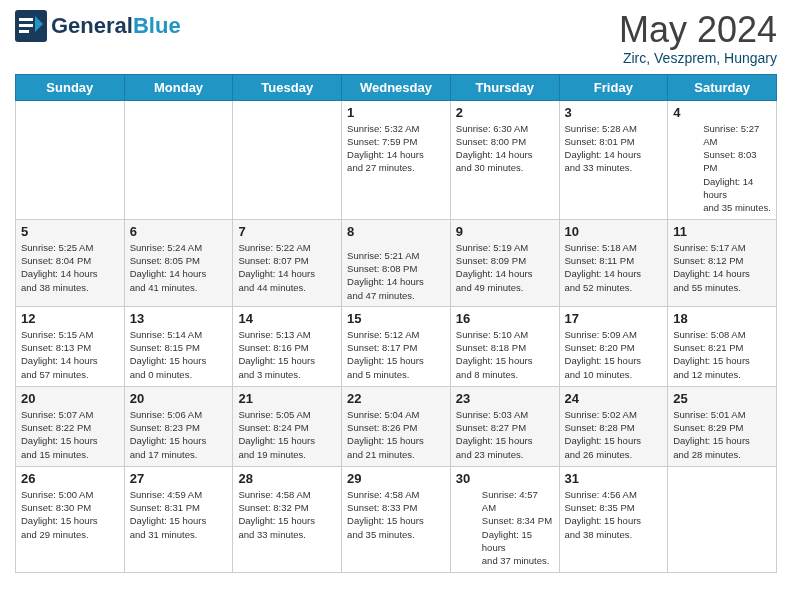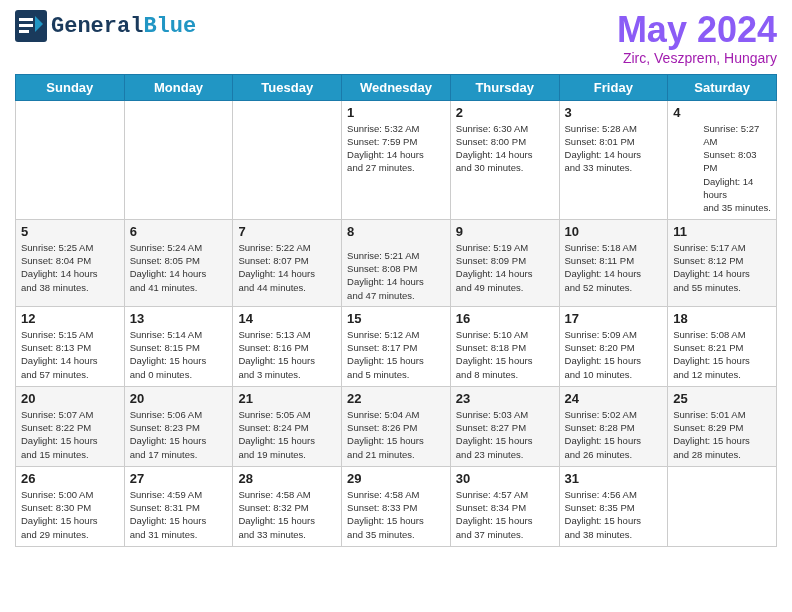--- a/index.html
+++ b/index.html
@@ -19,27 +19,27 @@
     .logo {
       display: flex;
       flex-direction: column;
       align-items: flex-start;
     }
     .title-block {
       text-align: right;
     }
     .month-title {
       font-size: 36px;
-      font-weight: bold;
-      color: #8b5cf6;
+      font-weight: normal;
+      color: #404040;
       line-height: 1.1;
     }
     .location {
       font-size: 14px;
-      color: #a21caf;
+      color: #0c4a6e;
     }
     table {
       width: 100%;
       border-collapse: collapse;
       table-layout: fixed;
     }
     thead tr th {
       background: #2196c4;
       color: #fff;
       font-size: 13px;
@@ -74,21 +74,21 @@
     }
     .empty-cell {
       background: #fff !important;
     }
   </style>
 </head>
 <body>
 
 <div class="header">
   <div class="logo">
-    <div style="display:flex;align-items:center;gap:4px;font-family:Liberation Mono, monospace;">
+    <div style="display:flex;align-items:center;gap:4px;">
       <svg width="32" height="32" viewBox="0 0 32 32">
         <rect x="0" y="0" width="32" height="32" rx="3" fill="#1a3a5c"></rect>
         <polygon points="20,6 28,14 20,22" fill="#2196c4"></polygon>
         <rect x="4" y="8" width="14" height="3" fill="white"></rect>
         <rect x="4" y="14" width="14" height="3" fill="white"></rect>
         <rect x="4" y="20" width="10" height="3" fill="white"></rect>
       </svg>
       <span style="font-size:22px;font-weight:bold;color:#1a3a5c;">General<span style="color:#2196c4;">Blue</span></span>
     </div>
   </div>
@@ -321,21 +321,21 @@
         </td>
         <td>
           <span class="day-num">29</span>
           <div class="day-detail" style="white-space: pre-line;">Sunrise: 4:58 AM
 Sunset: 8:33 PM
 Daylight: 15 hours
 and 35 minutes.</div>
         </td>
         <td>
           <span class="day-num">30</span>
-          <div class="day-detail" style="white-space: pre-line;">Sunrise: 4:57 AM
+          <div class="day-detail" style="white-space: pre-line; margin-left: 26px;">Sunrise: 4:57 AM
 Sunset: 8:34 PM
 Daylight: 15 hours
 and 37 minutes.</div>
         </td>
         <td>
           <span class="day-num">31</span>
           <div class="day-detail" style="white-space: pre-line;">Sunrise: 4:56 AM
 Sunset: 8:35 PM
 Daylight: 15 hours
 and 38 minutes.</div>

